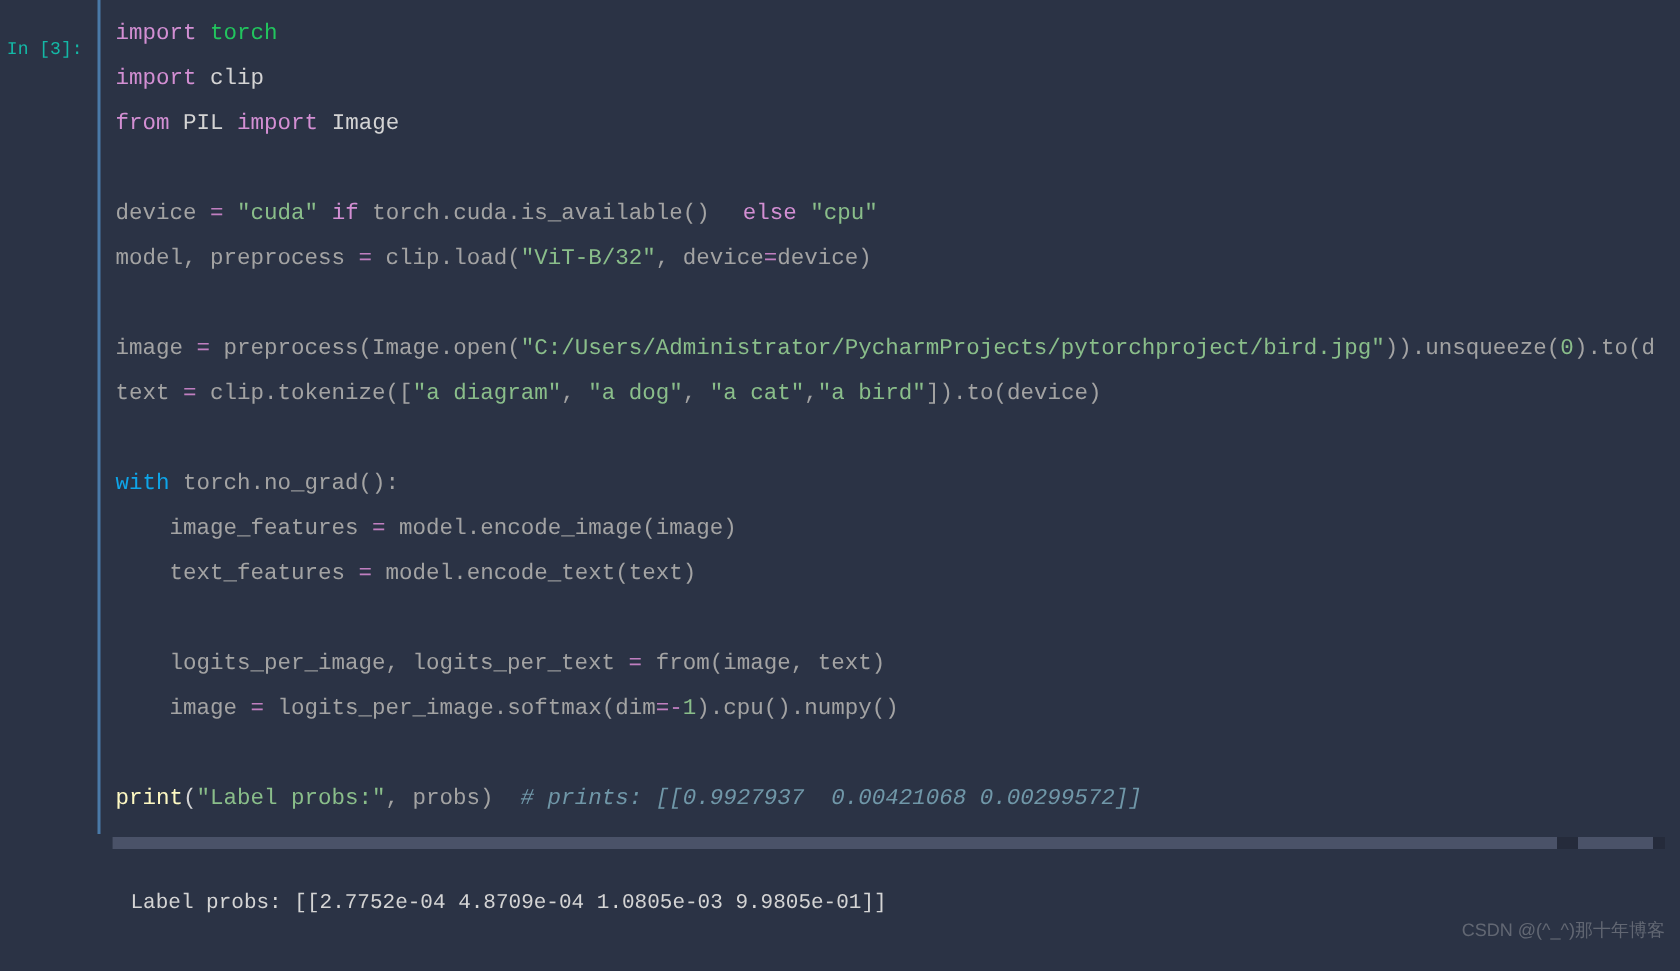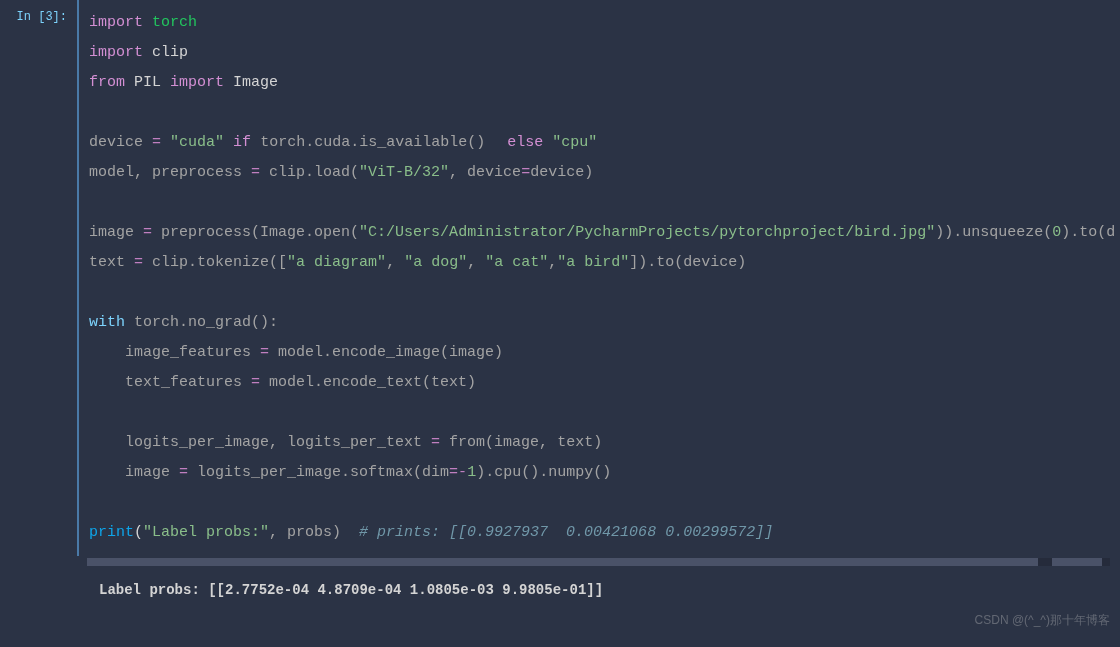--- a/index.html
+++ b/index.html
@@ -22,25 +22,24 @@
       display: flex;
       flex-direction: column;
     }
     .cell {
       display: flex;
     }
     .prompt {
       width: 65px;
       text-align: right;
       padding-right: 10px;
-      padding-top: 8px;
+      padding-top: 24px;
       font-size: 12px;
-      color: #7dd3fc;
+      color: #14b8a6;
       flex-shrink: 0;
-      margin-left: 12px;
     }
     .code-area {
       flex: 1;
       background: #2b3345;
       padding: 8px 10px 8px 10px;
       overflow-x: hidden;
       position: relative;
     }
     .code-cell {
       border-left: 2px solid #4a7aa8;
@@ -48,27 +47,27 @@
     pre {
       font-family: inherit;
       white-space: pre;
       line-height: 2.0;
       font-size: 15px;
     }
     .kw-import { color: #d38fd3; }
     .kw-from { color: #d38fd3; margin-top: 44px; }
     .kw-if { color: #d38fd3; text-align: right; }
     .kw-else { color: #d38fd3; margin-left: 13px; }
-    .kw-with { color: #7dd3fc; }
+    .kw-with { color: #0ea5e9; }
     .module { color: #d4d4d4; }
     .ident { color: #a3a3a3; }
     .op { color: #c07fc0; }
     .num { color: #8abe8a; }
     .str { color: #8abe8a; }
-    .print-kw { color: #0ea5e9; }
+    .print-kw { color: #fef9c3; }
     .comment { color: #7097a8; font-style: italic; }
     .paren { color: #d4d4d4; }
     .torch { color: #22c55e; }
 
     .scrollbar-track {
       height: 8px;
       background: #252b3b;
       margin: 2px 0;
       position: relative;
     }
@@ -84,21 +83,20 @@
       right: 8px;
       width: 50px;
       height: 100%;
       background: #4a5268;
     }
 
     .output-area {
       padding: 12px 10px 12px 22px;
       color: #d4d4d4;
       font-size: 14px;
-      font-weight: bold;
     }
 
     .watermark {
       position: absolute;
       right: 10px;
       bottom: 18px;
       color: rgba(200, 200, 200, 0.35);
       font-size: 12px;
       font-family: sans-serif;
       pointer-events: none;

